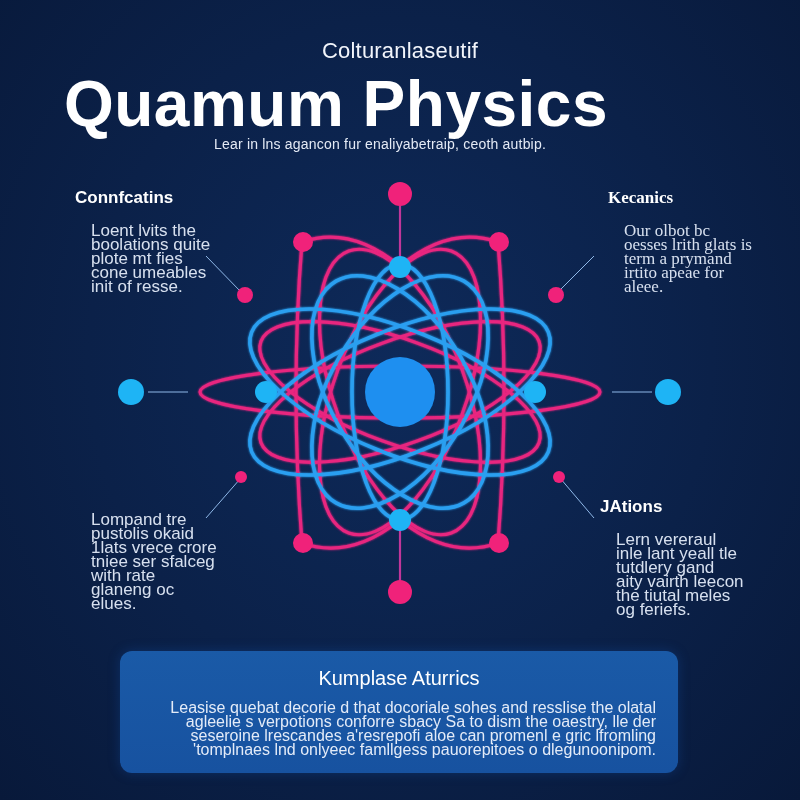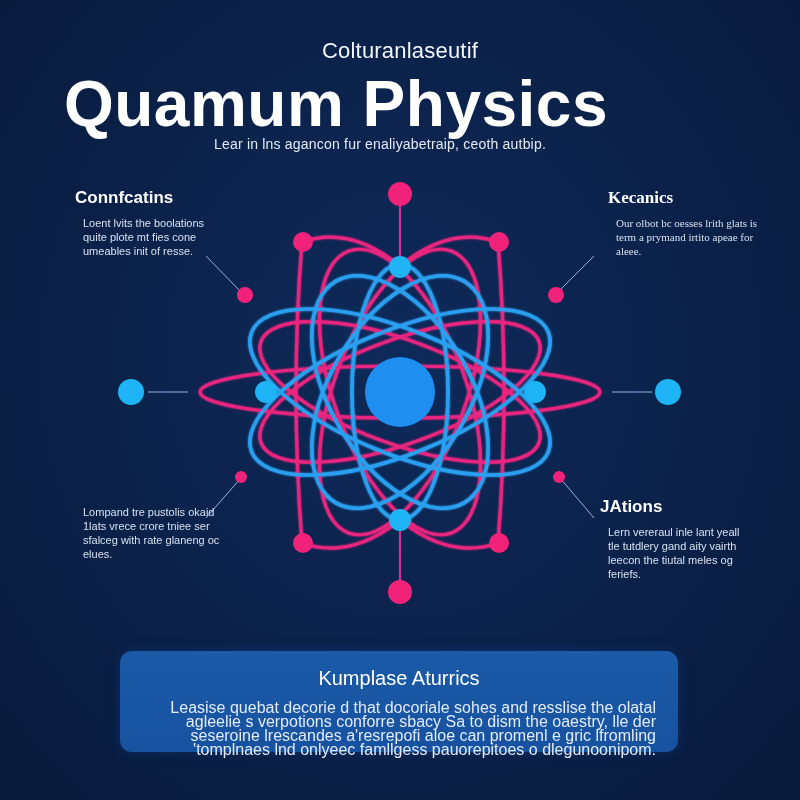--- a/index.html
+++ b/index.html
@@ -26,31 +26,31 @@
   }
   .subtitle {
     position: absolute; top: 136px; left: 0; width: 760px;
     font-size: 14px; color: #e4eaf5; letter-spacing: 0.2px;
   }
   .annot { position: absolute; width: 160px; }
   .annot h3 {
     margin: 0 0 8px 0; font-size: 17px; font-weight: 700; color: #ffffff;
   }
   .annot p {
-    margin: 8px; font-size: 11px; line-height: 14px; color: #d7e0ef;
+    margin: 16px; font-size: 17px; line-height: 14px; color: #d7e0ef;
   }
   .a-tl { left: 75px; top: 188px; }
   .a-tr { left: 608px; top: 188px; font-family: Liberation Serif, serif; }
   .a-bl { left: 75px; top: 497px; }
   .a-br { left: 600px; top: 497px; }
 
   svg.atom { position: absolute; left: 0; top: 0; }
 
   .panel {
-    position: absolute; left: 120px; top: 651px; width: 558px; height: 101px;
+    position: absolute; left: 120px; top: 651px; width: 558px; height: 122px;
     background: linear-gradient(180deg, #1a5aa7 0%, #1752a0 100%);
     border-radius: 12px;
     box-shadow: 0 0 12px rgba(20,80,170,0.35);
     text-align: center;
   }
   .panel h2 {
     margin: 0; position: absolute; top: 16px; left: 0; width: 100%;
     font-size: 20px; font-weight: 400; color: #ffffff;
   }
   .panel p {

